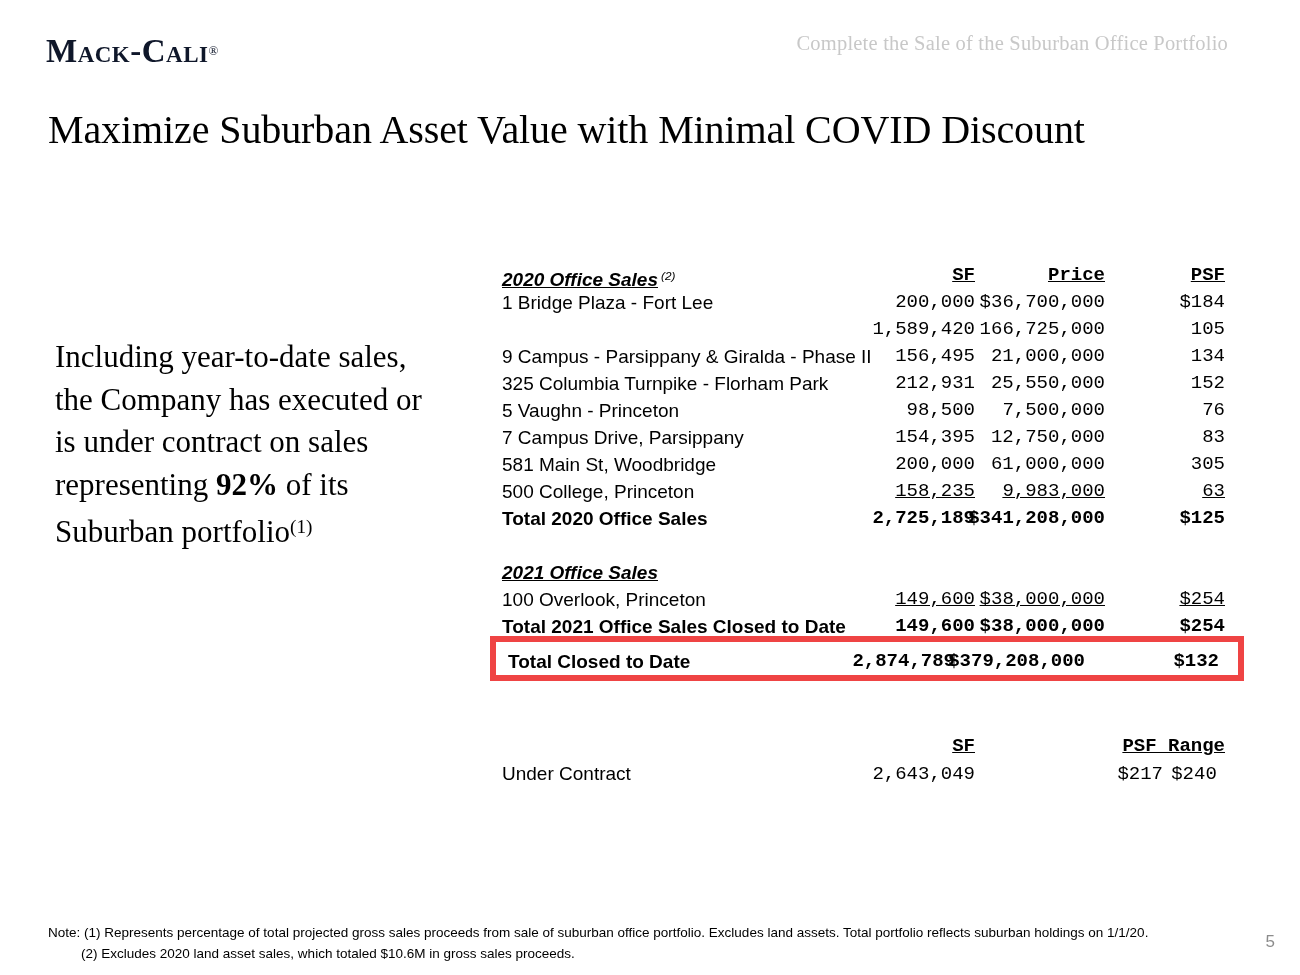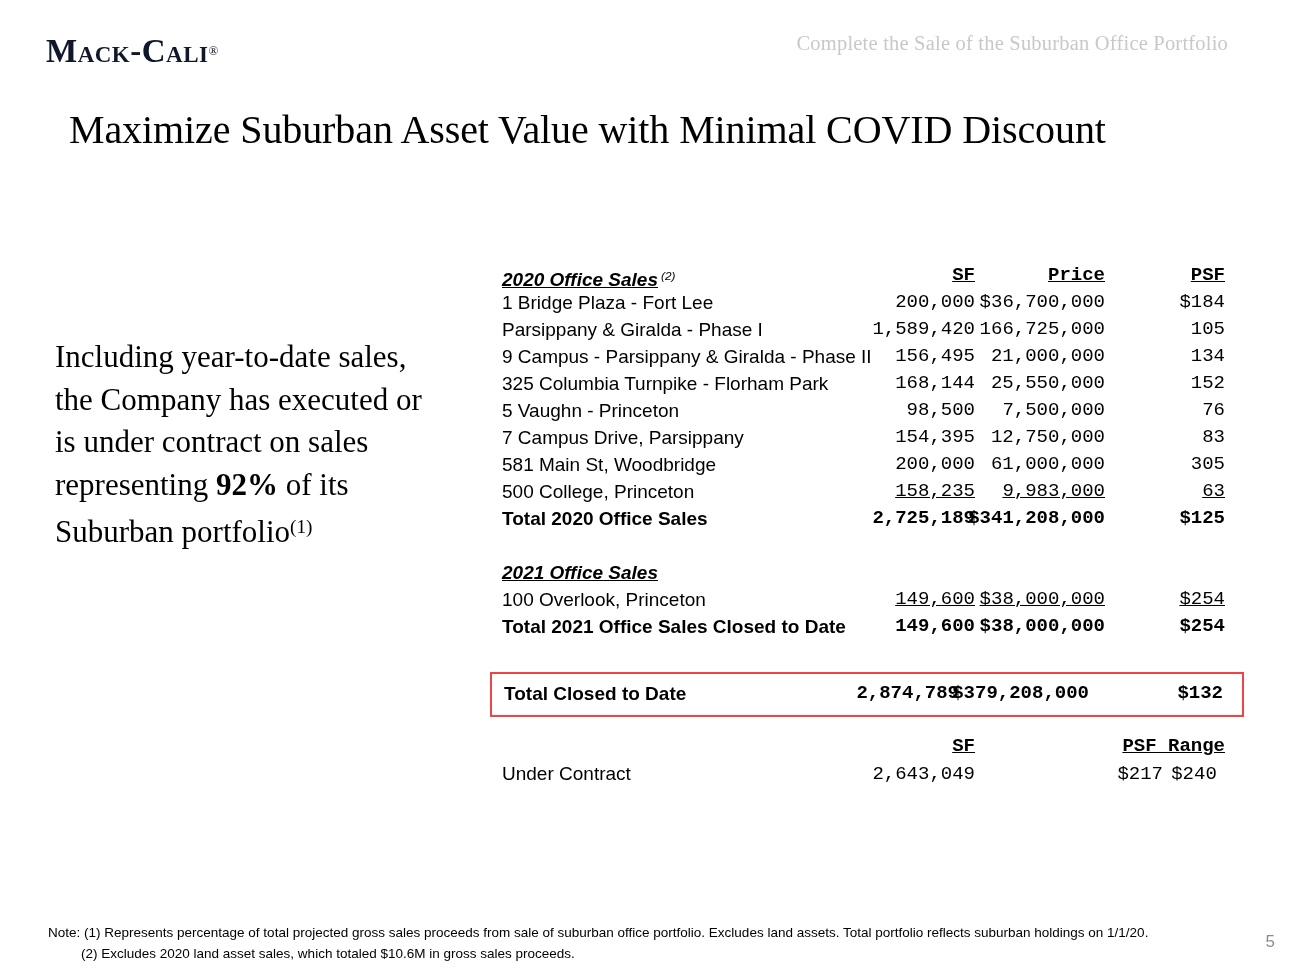--- a/index.html
+++ b/index.html
@@ -48,21 +48,20 @@
   #slide-title {
     position: absolute;
     left: 48px;
     top: 106px;
     font-family: "Liberation Serif", serif;
     font-size: 40px;
     font-weight: 400;
     color: #000;
     white-space: nowrap;
     letter-spacing: -0.1px;
-    margin-left: 21px;
   }
 
   
   #narrative {
     position: absolute;
     left: 55px;
     top: 336px;
     width: 390px;
     font-family: "Liberation Serif", serif;
     font-size: 31px;
@@ -119,24 +118,24 @@
   }
   .underline-nums .num { text-decoration: underline; }
   .total-row { font-weight: 700; }
 
   .spacer { height: 27px; }
 
   
   #boxed-total {
     position: absolute;
     left: 490px;
-    top: 672px;
+    top: 636px;
     width: 754px;
     height: 45px;
-    border: 2px solid #ef4444;
+    border: 6px solid #ef4444;
     box-sizing: border-box;
   }
   #boxed-total .row {
     height: 39px;
     line-height: 39px;
     font-size: 19px;
     font-weight: 700;
   }
   #boxed-total .label { left: 12px; }
   #boxed-total .col-sf   { right: 283px; width: 200px; }
@@ -197,34 +196,33 @@
     <span class="num col-psf"><span class="ul">PSF</span></span>
   </div>
 
   <div class="row">
     <span class="label">1 Bridge Plaza - Fort Lee</span>
     <span class="num col-sf">200,000</span>
     <span class="num col-price">$36,700,000</span>
     <span class="num col-psf">$184</span>
   </div>
   <div class="row">
-    <span class="label">Parsippany &amp; Giralda - Phase I</span>
     <span class="num col-sf">1,589,420</span>
     <span class="num col-price">166,725,000</span>
     <span class="num col-psf">105</span>
   </div>
   <div class="row">
     <span class="label">9 Campus - Parsippany &amp; Giralda - Phase II</span>
     <span class="num col-sf">156,495</span>
     <span class="num col-price">21,000,000</span>
     <span class="num col-psf">134</span>
   </div>
   <div class="row">
     <span class="label">325 Columbia Turnpike - Florham Park</span>
-    <span class="num col-sf">168,144</span>
+    <span class="num col-sf">212,931</span>
     <span class="num col-price">25,550,000</span>
     <span class="num col-psf">152</span>
   </div>
   <div class="row">
     <span class="label">5 Vaughn - Princeton</span>
     <span class="num col-sf">98,500</span>
     <span class="num col-price">7,500,000</span>
     <span class="num col-psf">76</span>
   </div>
   <div class="row">

